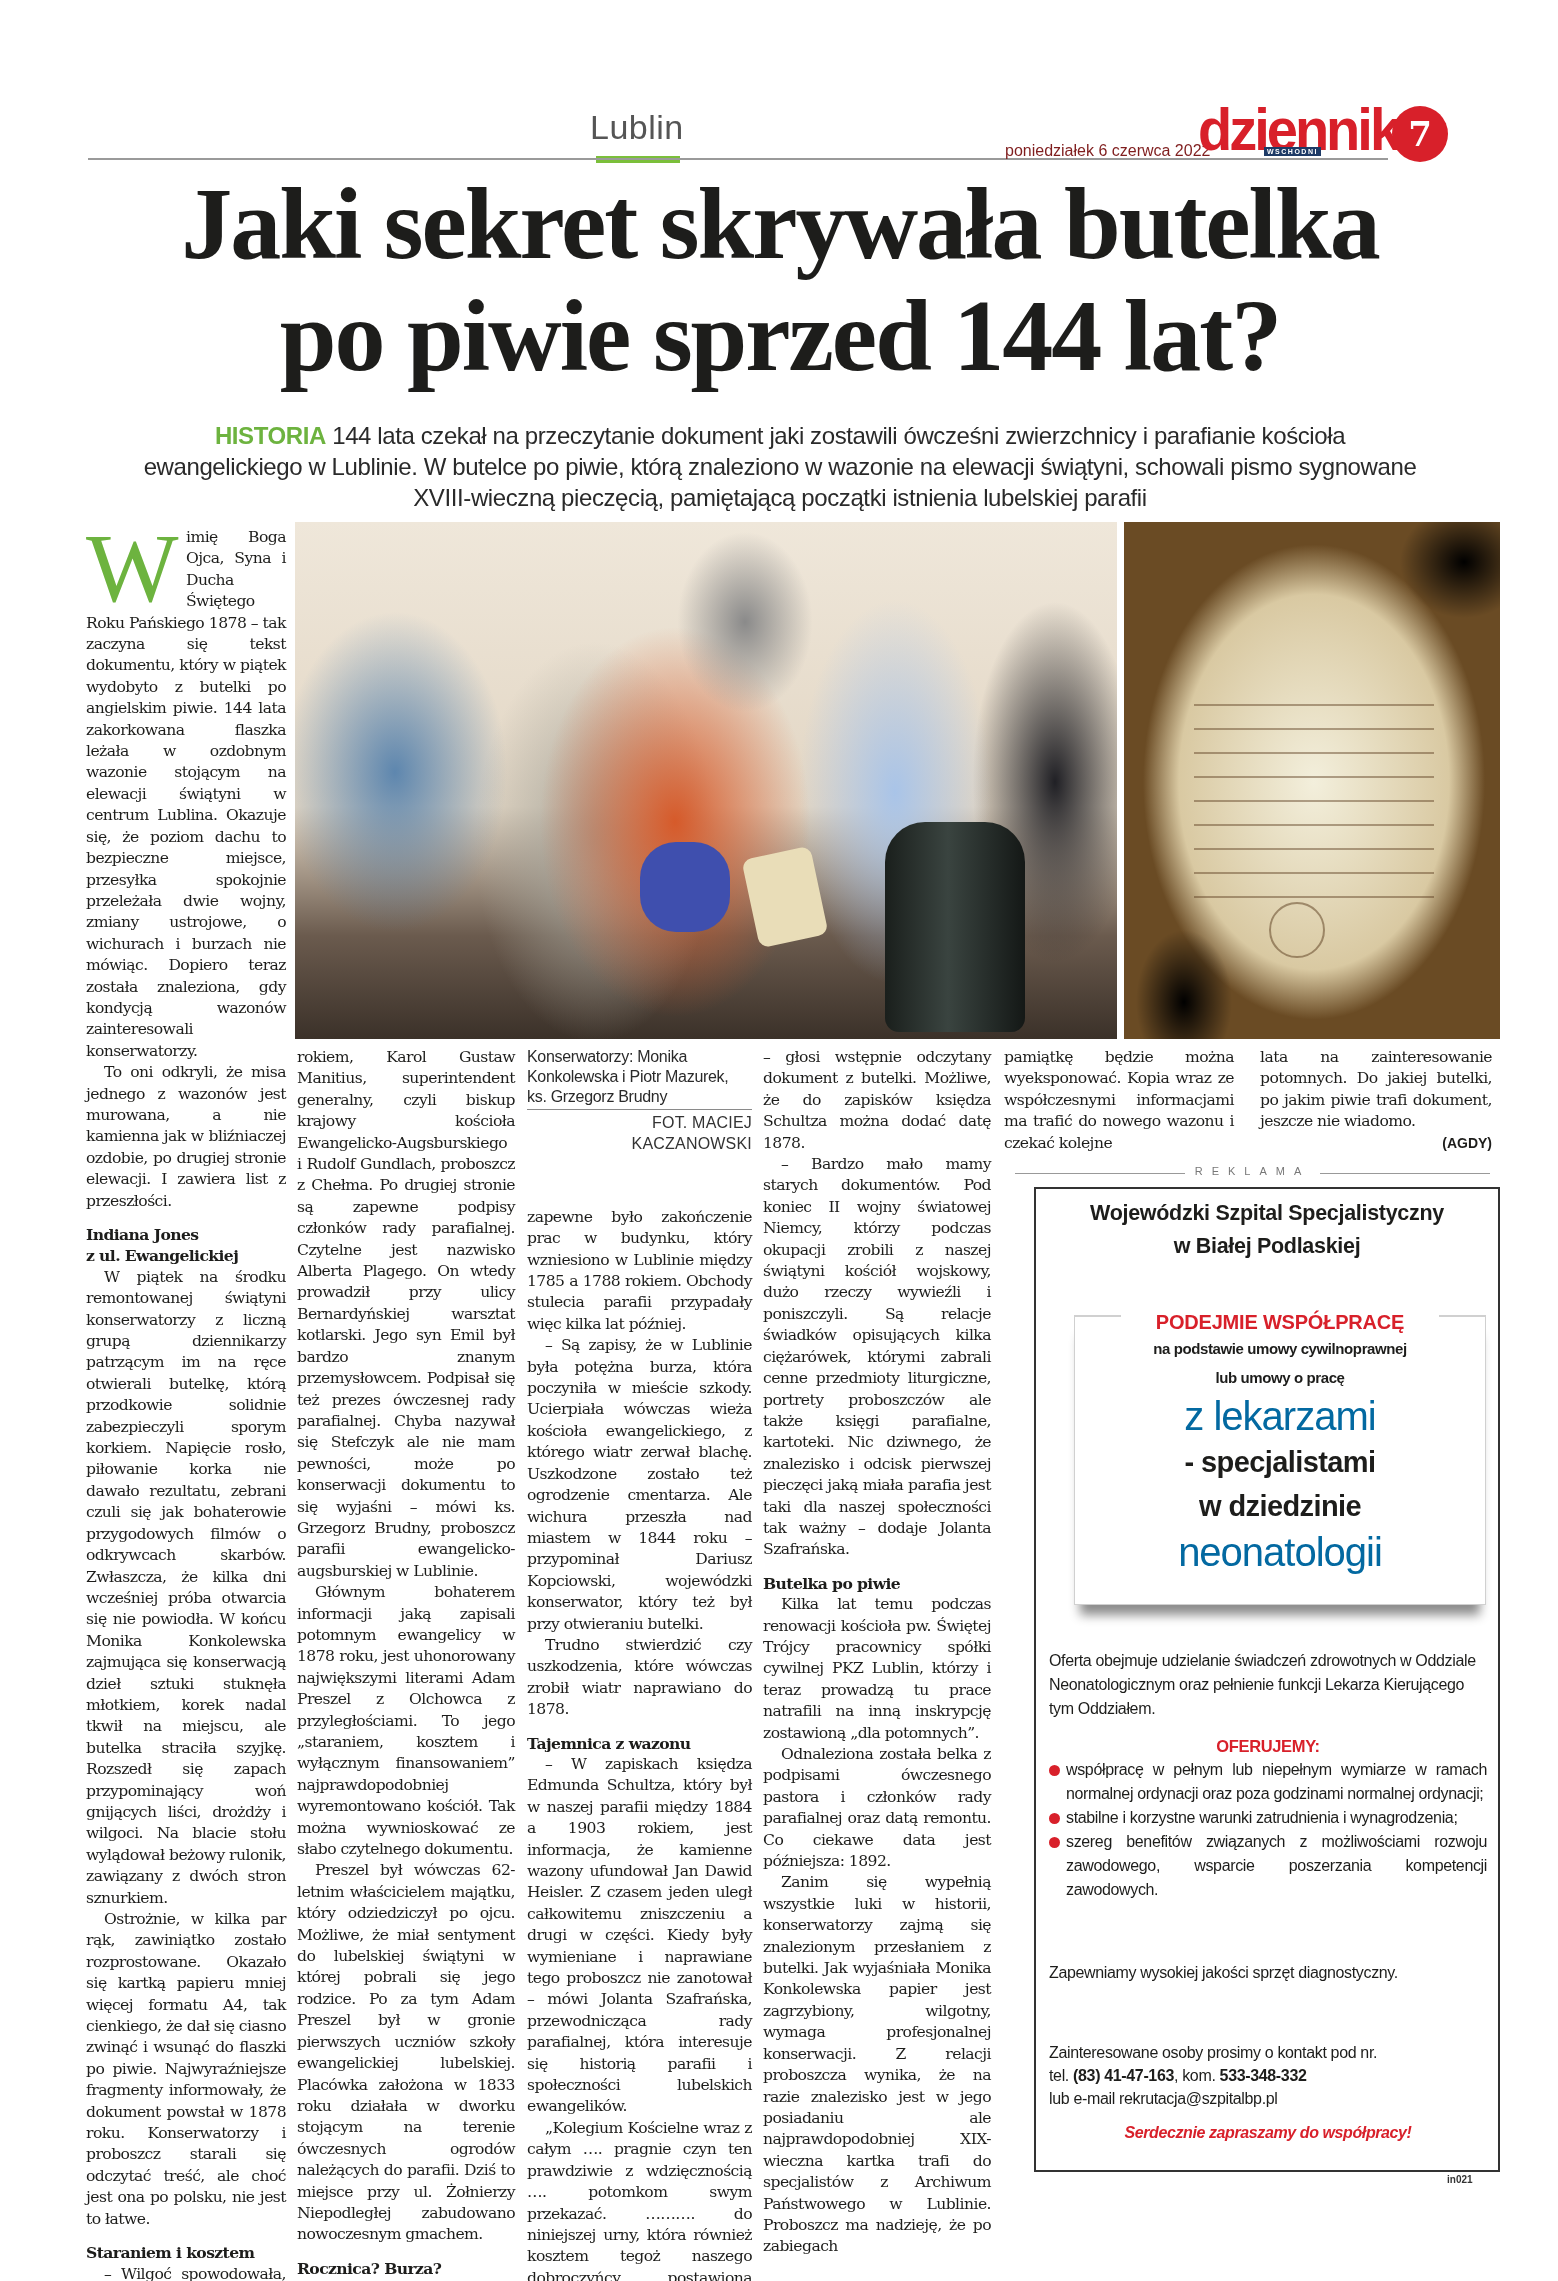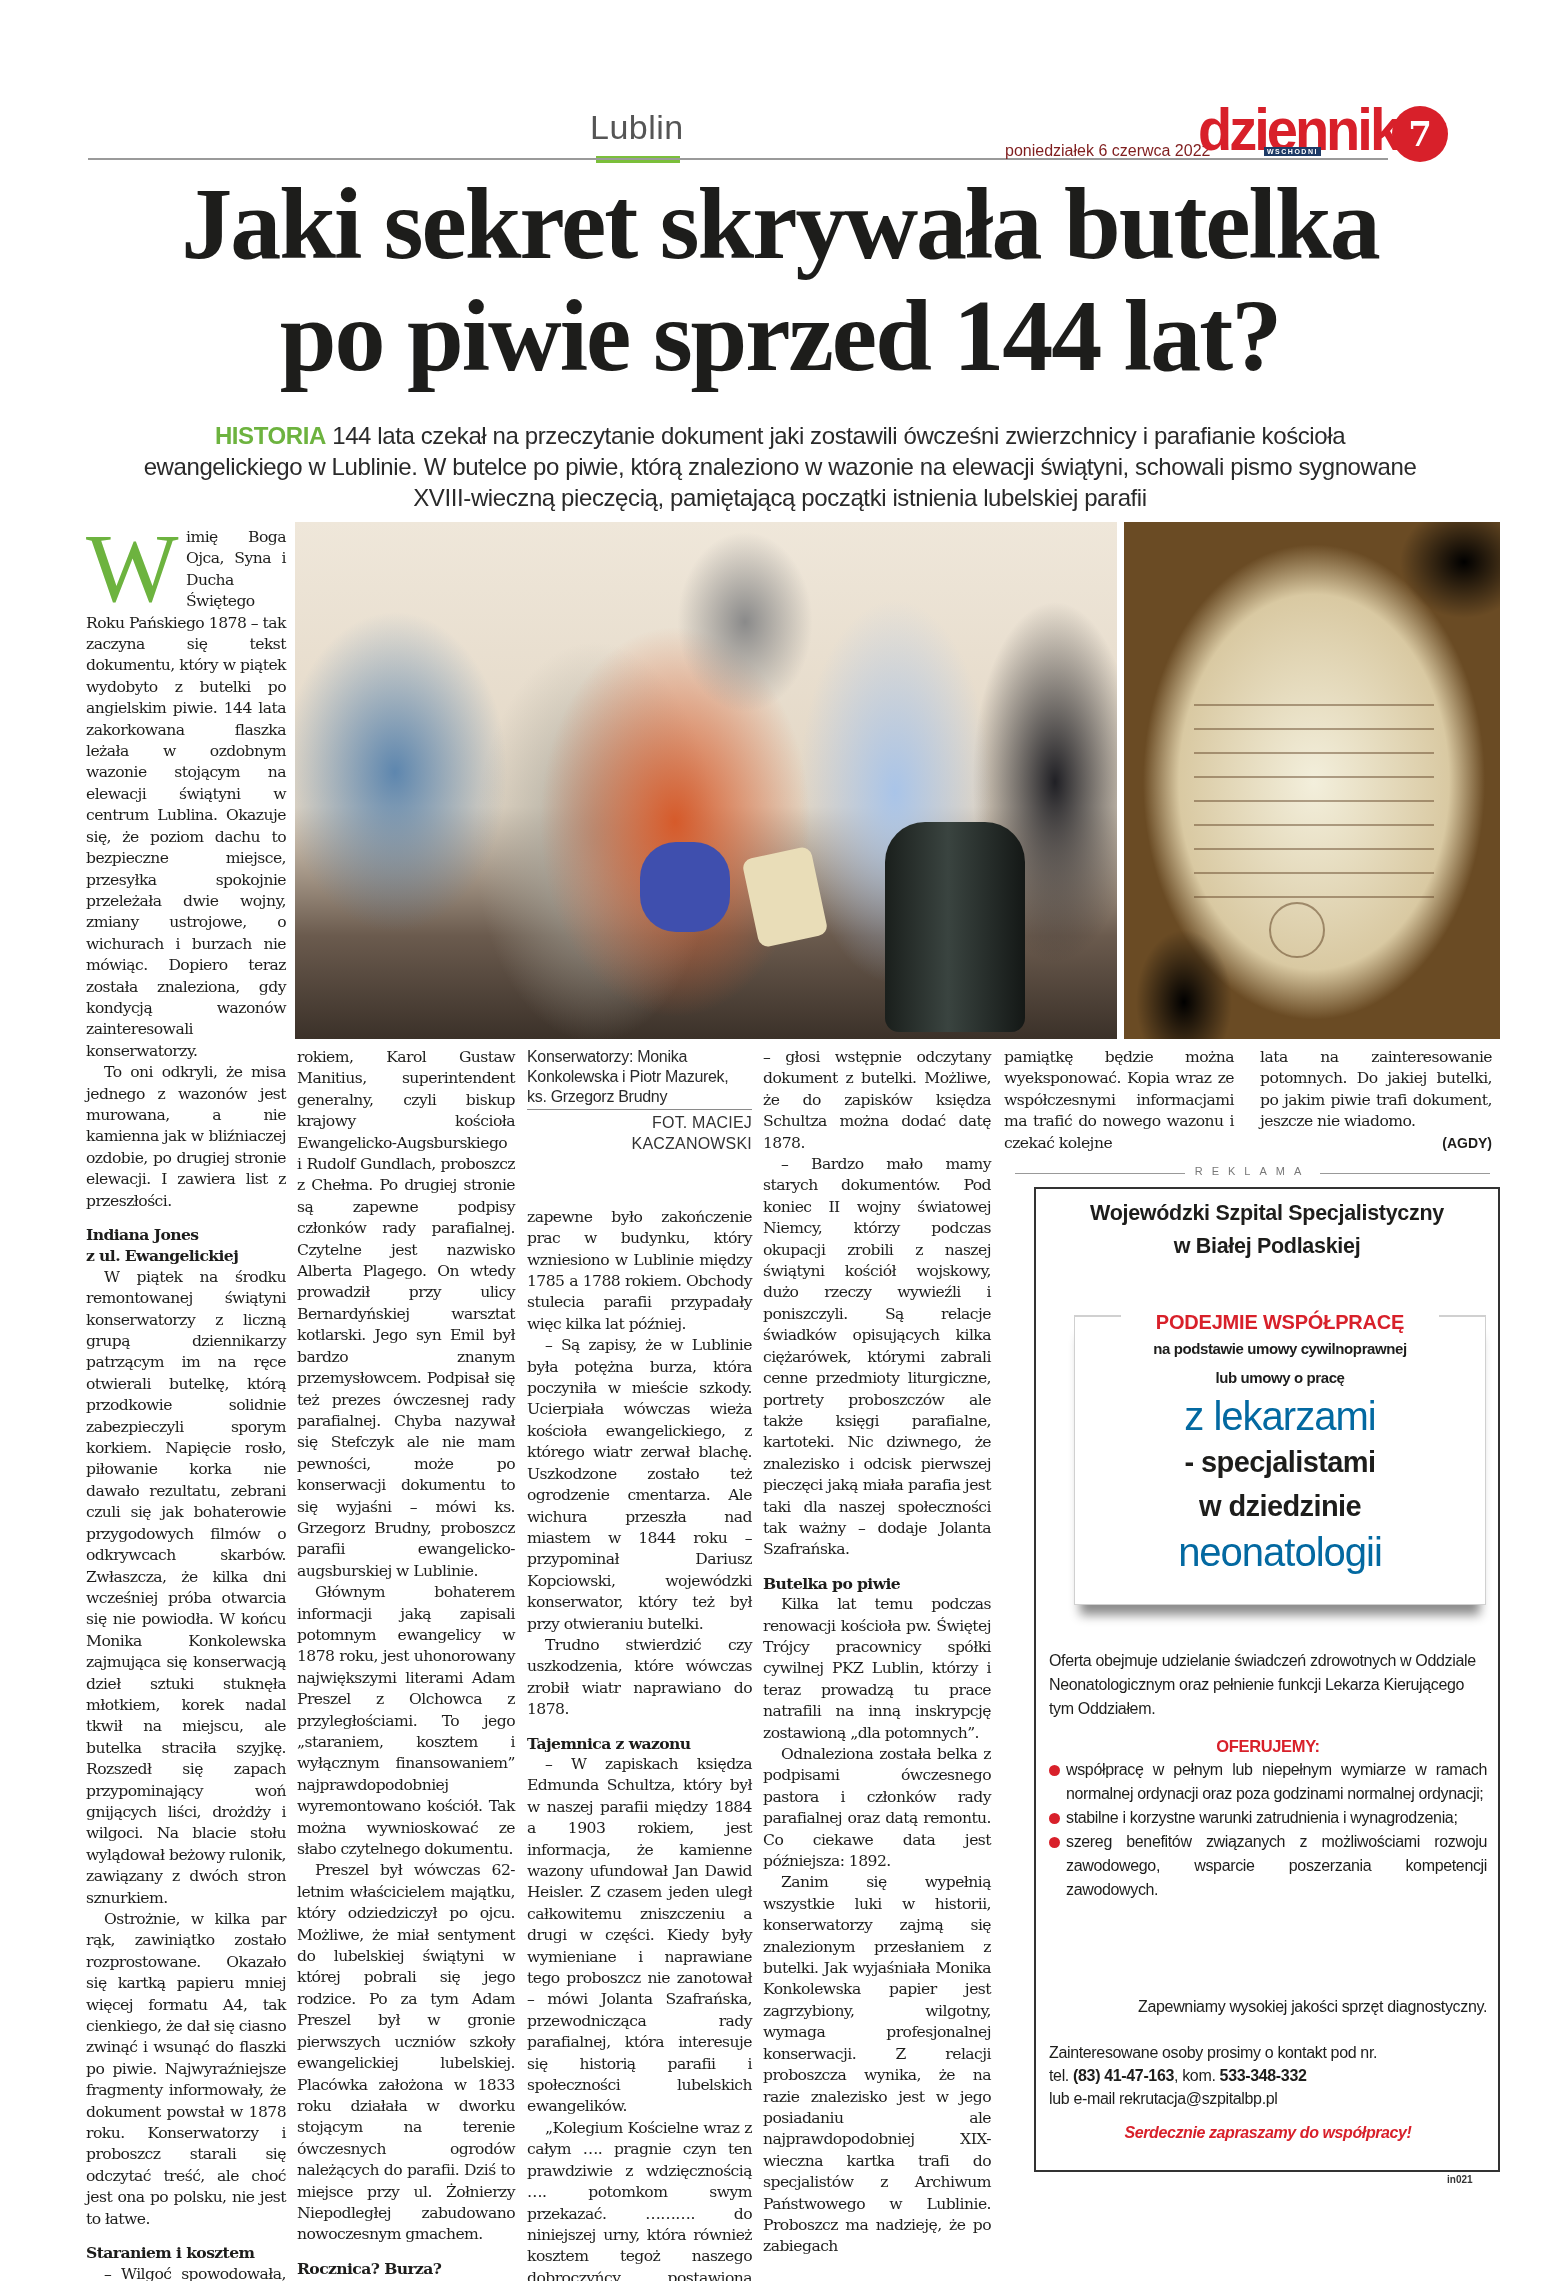--- a/index.html
+++ b/index.html
@@ -79,21 +79,21 @@
   .ad-cta { color: #d8202a; font-weight: bold; font-size: 20px; margin-top: -10px; letter-spacing: -0.2px; background: #fff; display: inline-block; padding: 0 12px; }
   .ad-sub { font-weight: bold; font-size: 15px; line-height: 29px; letter-spacing: -0.4px; }
   .ad-big-red { color: #0369a1; font-weight: normal; font-size: 40px; line-height: 48px; letter-spacing: -1px; }
   .ad-big-black { font-weight: bold; font-size: 29px; line-height: 44px; letter-spacing: -0.6px; }
   .ad-desc { position: absolute; left: 13px; top: 460px; width: 438px; font-size: 16px; line-height: 24px; letter-spacing: -0.35px; }
   .ad-offer { position: absolute; left: 13px; top: 545px; width: 438px; font-size: 16px; line-height: 24px; letter-spacing: -0.35px; }
   .ad-offer-h { color: #d8202a; font-weight: bold; text-align: center; font-size: 16.5px; }
   .ad-offer ul { list-style: none; }
   .ad-offer li { position: relative; padding-left: 17px; text-align: justify; }
   .ad-offer li .bullet { position: absolute; left: 0; top: 7px; width: 11px; height: 11px; border-radius: 50%; background: #d8202a; }
-  .ad-equip { position: absolute; left: 13px; top: 809px; width: 438px; text-align: right; font-size: 16px; letter-spacing: -0.35px; }
+  .ad-equip { position: absolute; left: 13px; top: 775px; width: 438px; text-align: left; font-size: 16px; letter-spacing: -0.35px; }
   .ad-contact { position: absolute; left: 13px; top: 852px; width: 438px; font-size: 16px; line-height: 23px; letter-spacing: -0.35px; }
   .ad-contact b { font-weight: bold; }
   .ad-closing { position: absolute; left: 13px; top: 935px; width: 438px; text-align: center; color: #d8202a; font-weight: bold; font-style: italic; font-size: 16px; letter-spacing: -0.4px; }
   .ad-code { position: absolute; left: 1447px; top: 2174px; font-family: "Liberation Sans", sans-serif; font-weight: bold; font-size: 10px; color: #333; }
 </style>
 </head>
 <body>
 
 <div class="section-label">Lublin</div>
 <div class="section-bar"></div>

